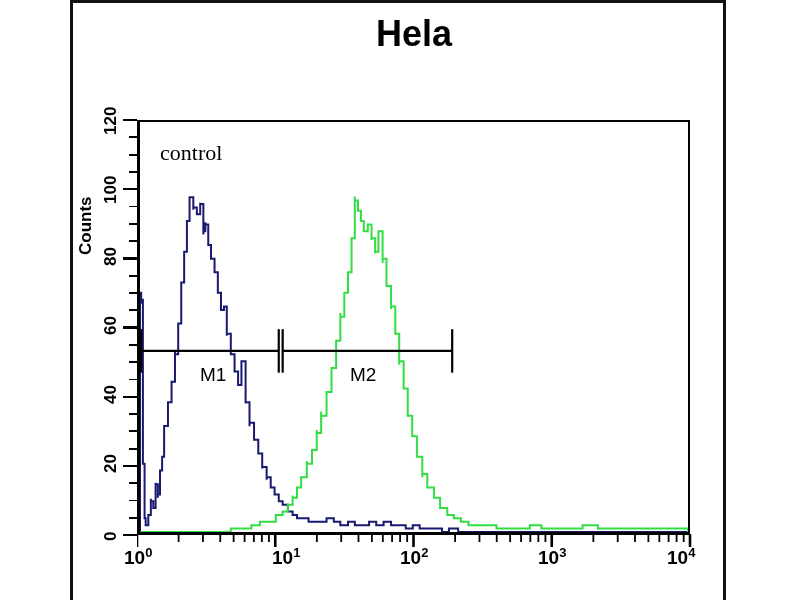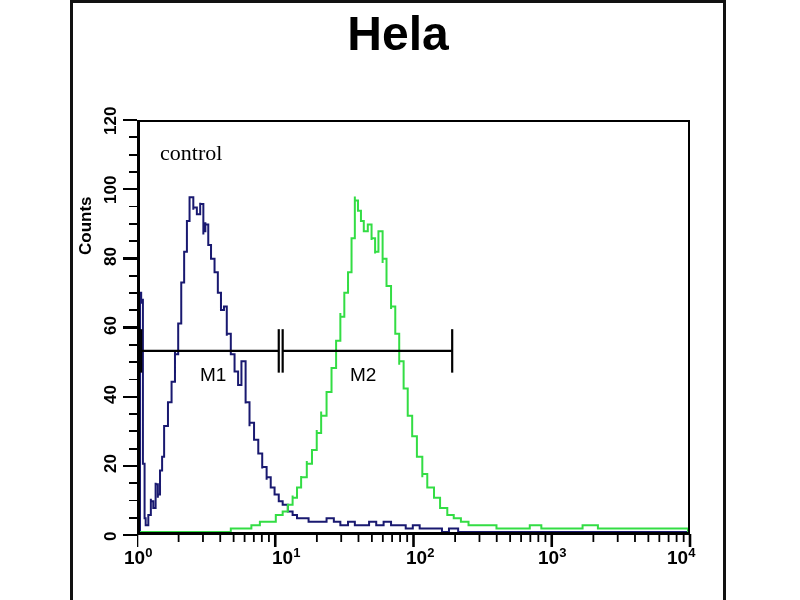--- a/index.html
+++ b/index.html
@@ -10,22 +10,22 @@
   
   #panel{
     position:absolute;left:70px;top:0px;width:656px;height:600px;
     border-left:3px solid #111;border-right:3px solid #111;
     border-top:3px solid #111;border-bottom:0;
     box-sizing:border-box;background:#fff;
   }
 
   
   #title{
-    position:absolute;left:70px;top:8px;width:656px;
-    text-align:center;font-size:48px;font-weight:bold;color:#000;
+    position:absolute;left:86px;top:8px;width:656px;
+    text-align:center;font-size:36px;font-weight:bold;color:#000;
     letter-spacing:0px;line-height:52px;
   }
 
   
   #plot{
     position:absolute;left:137px;top:120px;width:553px;height:415px;
     border-left:3px solid #000;border-bottom:3px solid #000;
     border-top:2px solid #000;border-right:2px solid #000;
     box-sizing:border-box;background:#fff;
   }
@@ -172,21 +172,21 @@
       <line x1="546.6740269299867" x2="546.6740269299867" y1="0" y2="8" stroke="#000" stroke-width="1.8" vector-effect="non-scaling-stroke"></line>
       <line x1="553" x2="553" y1="0" y2="13" stroke="#000" stroke-width="2.6"></line>
     </svg>
 
   <div class="xtick" style="left:124px;top:545px;">
     <span>10</span><sup>0</sup>
   </div>
   <div class="xtick" style="left:272px;top:545px;">
     <span>10</span><sup>1</sup>
   </div>
-  <div class="xtick" style="left:400px;top:545px;margin-left:6px;">
+  <div class="xtick" style="left:400px;top:545px;">
     <span>10</span><sup>2</sup>
   </div>
   <div class="xtick" style="left:538px;top:545px;">
     <span>10</span><sup>3</sup>
   </div>
   <div class="xtick" style="left:667px;top:545px;">
     <span>10</span><sup>4</sup>
   </div>
 
 

